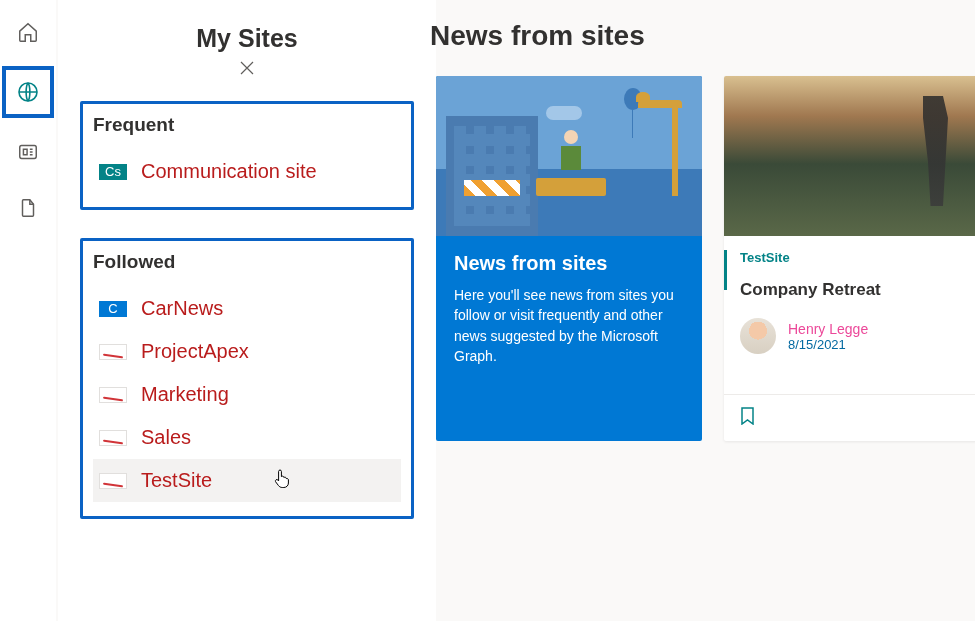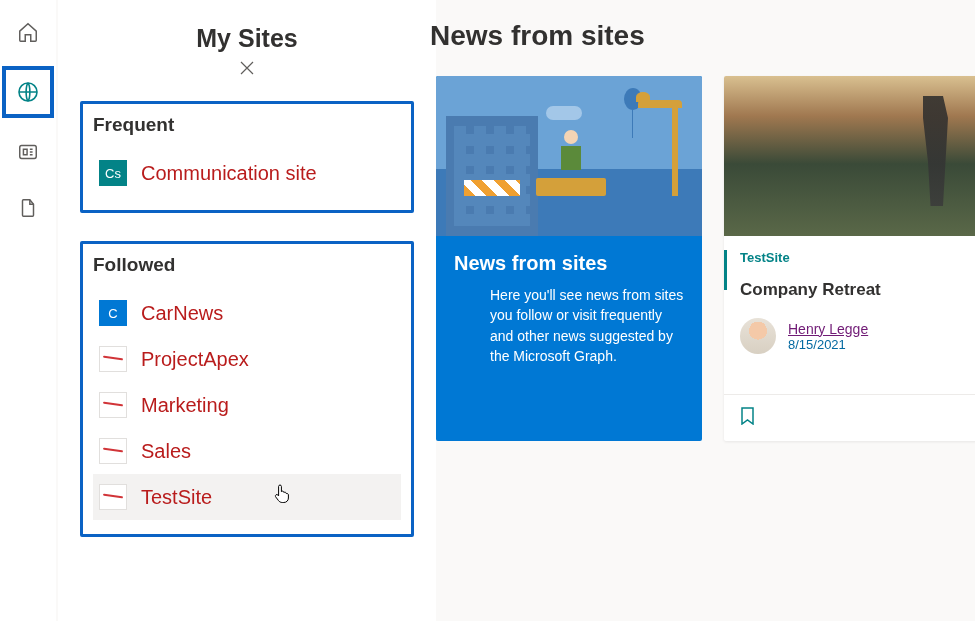--- a/index.html
+++ b/index.html
@@ -78,21 +78,21 @@
     .site-row {
       display: flex;
       align-items: center;
       gap: 14px;
       padding: 10px 6px;
       cursor: pointer;
       position: relative;
     }
     .site-row.hovered { background: #f3f2f1; }
     .site-thumb {
-      width: 28px; height: 26px;
+      width: 28px; height: 16px;
       display: flex;
       align-items: center;
       justify-content: center;
       font-size: 13px;
       font-weight: 400;
       color: #fff;
       flex-shrink: 0;
     }
     .thumb-teal { background: #038387; }
     .thumb-blue { background: #0078d4; }
@@ -242,21 +242,21 @@
     }
     .cloud1 {
       position: absolute;
       left: 110px; top: 30px;
       width: 36px; height: 14px;
       background: #a3c7e8;
       border-radius: 10px;
     }
     .news-card-body { padding: 16px 18px 28px; }
     .news-card-title { font-size: 20px; font-weight: 600; margin-bottom: 10px; }
-    .news-card-text { font-size: 14px; line-height: 1.45; margin-left: 36px; }
+    .news-card-text { font-size: 14px; line-height: 1.45; }
     
     .article-card {
       width: 254px;
       background: #fff;
       border-radius: 2px;
       box-shadow: 0 1px 3px rgba(0,0,0,0.08);
       flex-shrink: 0;
       overflow: hidden;
     }
     .article-image {
@@ -297,21 +297,21 @@
       align-items: center;
       gap: 12px;
       margin-bottom: 22px;
     }
     .author-avatar {
       width: 36px; height: 36px;
       border-radius: 50%;
       background: radial-gradient(circle at 50% 35%, #f4c9a8 0 9px, transparent 9px),
                   linear-gradient(#e8e2d8, #d8d0c2);
     }
-    .author-name { font-size: 14px; color: #701a75; text-decoration: underline; }
+    .author-name { font-size: 14px; color: #ec4899; }
     .author-date { font-size: 13px; color: #0369a1; }
     .card-foot {
       border-top: 1px solid #edebe9;
       padding: 12px 16px;
       display: flex;
       align-items: center;
     }
     .bookmark-icon { color: #038387; cursor: pointer; }
     
     .section2-heading {

